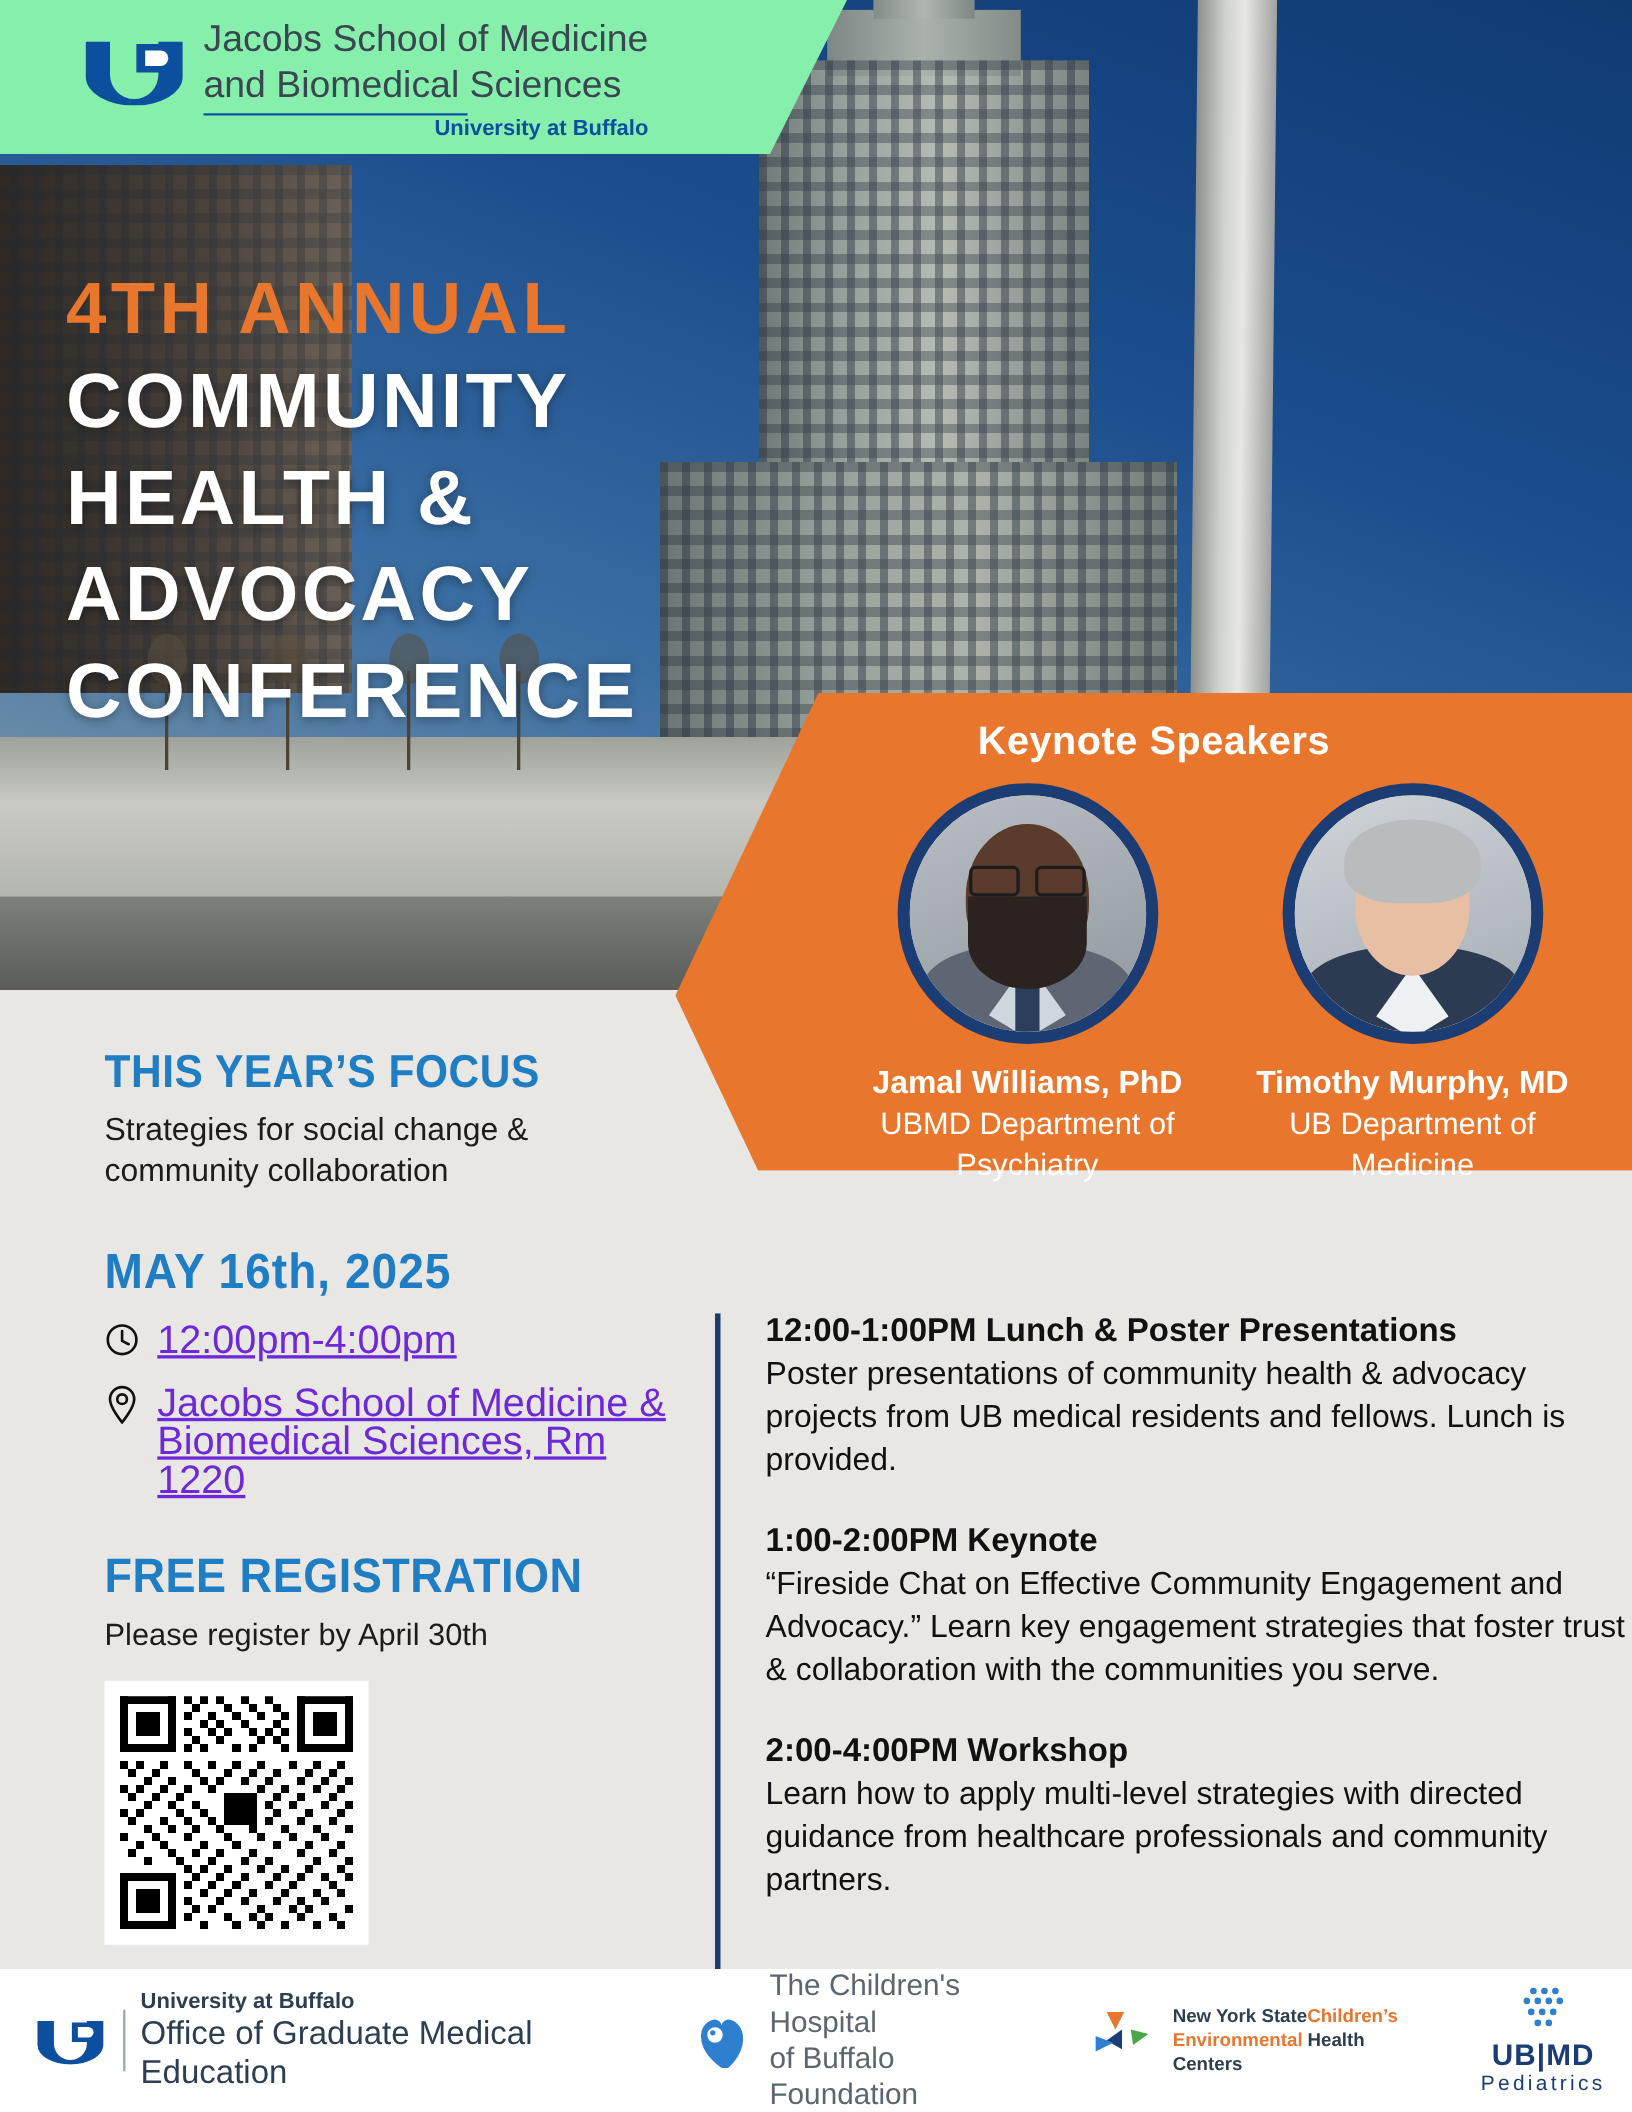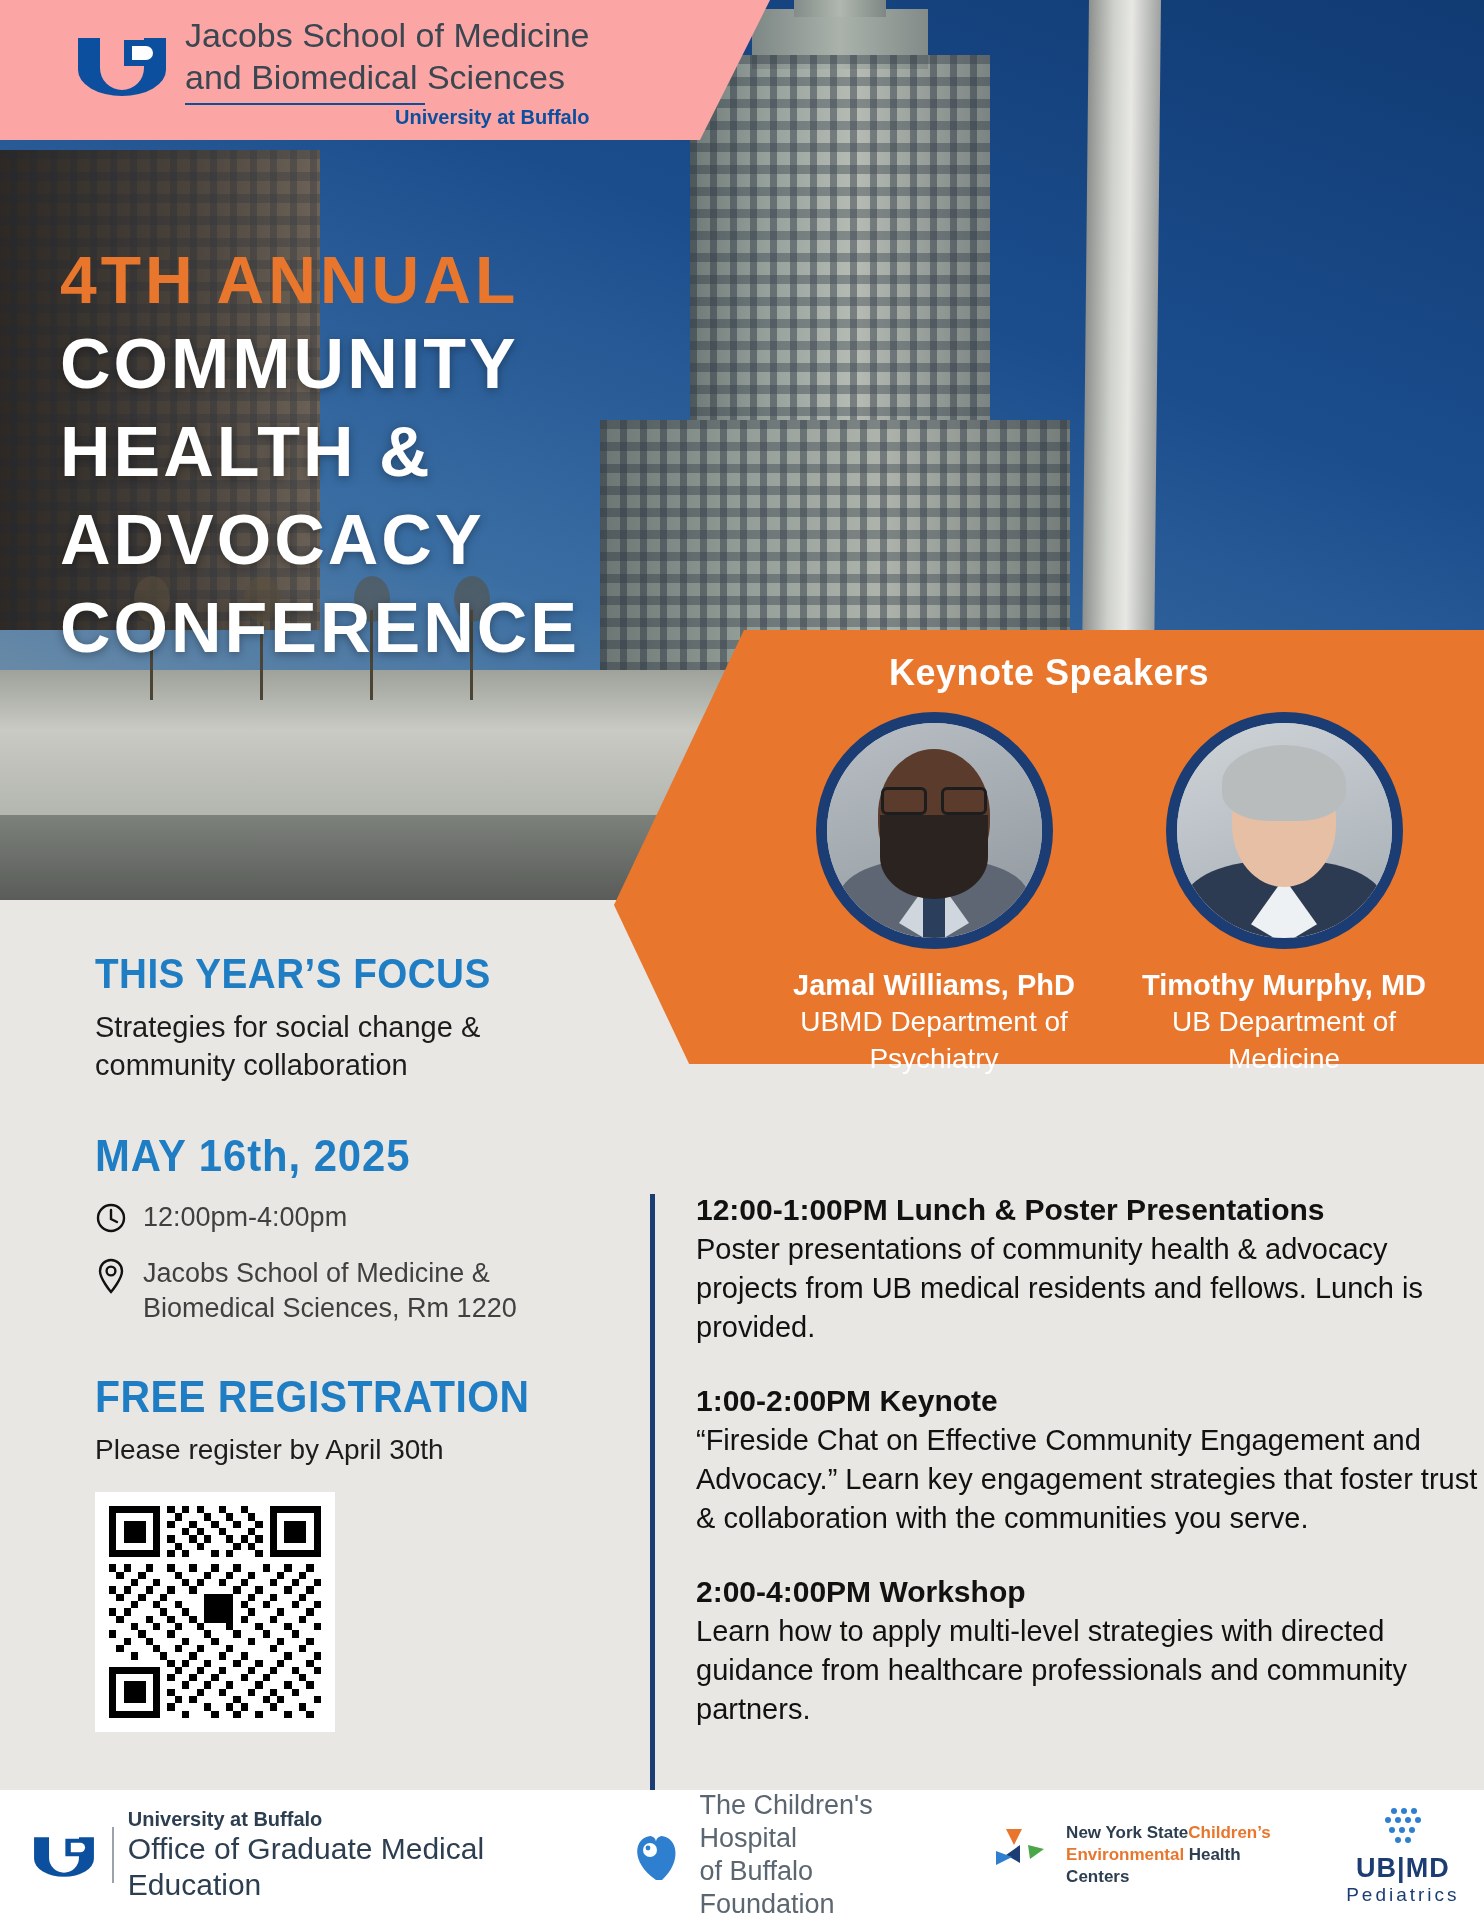--- a/index.html
+++ b/index.html
@@ -76,21 +76,21 @@
     position:absolute;bottom:200px;width:3px;height:90px;background:#4b4336;
   }
   .tree:after{
     content:"";position:absolute;left:-16px;top:-34px;width:36px;height:46px;
     border-radius:50%;background:rgba(90,78,60,.55);
   }
 
   
   .logobar{
     position:absolute;left:0;top:0;width:770px;height:140px;
-    background:#fca5a5;
+    background:#86efac;
     clip-path:polygon(0 0, 770px 0, 700px 140px, 0 140px);
     z-index:6;
   }
   .ub-mark{
     position:absolute;left:72px;top:32px;width:100px;height:64px;
     color:#0b4f9e;font-weight:bold;
   }
   .ub-mark svg{display:block;}
   .logo-text{
     position:absolute;left:185px;top:14px;color:#2c3e50;
@@ -154,21 +154,21 @@
   .leftcol{position:absolute;left:95px;top:950px;width:520px;z-index:8;}
   .lc-h{
     color:#1f7dc4;font-size:42px;font-weight:bold;letter-spacing:.5px;
     font-family:"Liberation Sans", sans-serif;
   }
   .lc-h.cond{transform:scaleX(.92);transform-origin:left center;}
   .lc-p{color:#1c1c1c;font-size:29px;line-height:38px;margin-top:10px;}
   .lc-date{color:#1f7dc4;font-size:45px;font-weight:bold;margin-top:46px;letter-spacing:1px;transform:scaleX(.93);transform-origin:left center;}
   .info-row{display:flex;align-items:flex-start;gap:14px;margin-top:18px;}
   .info-row .ic{flex:0 0 34px;margin-top:2px;}
-  .info-row .tx{color:#404040;font-size:27px;line-height:35px;}
+  .info-row .tx{color:#6d28d9;font-size:36px;line-height:35px;text-decoration:underline;}
   .lc-free{color:#1f7dc4;font-size:44px;font-weight:bold;margin-top:46px;letter-spacing:.5px;transform:scaleX(.93);transform-origin:left center;}
   .lc-reg{color:#1c1c1c;font-size:28px;margin-top:12px;}
   .qr{
     margin-top:26px;width:240px;height:240px;background:#ffffff;padding:14px;box-sizing:border-box;
   }
   .qr-inner{width:100%;height:100%;}
 
   
   .schedule{
     position:absolute;left:650px;top:1190px;width:790px;z-index:8;

